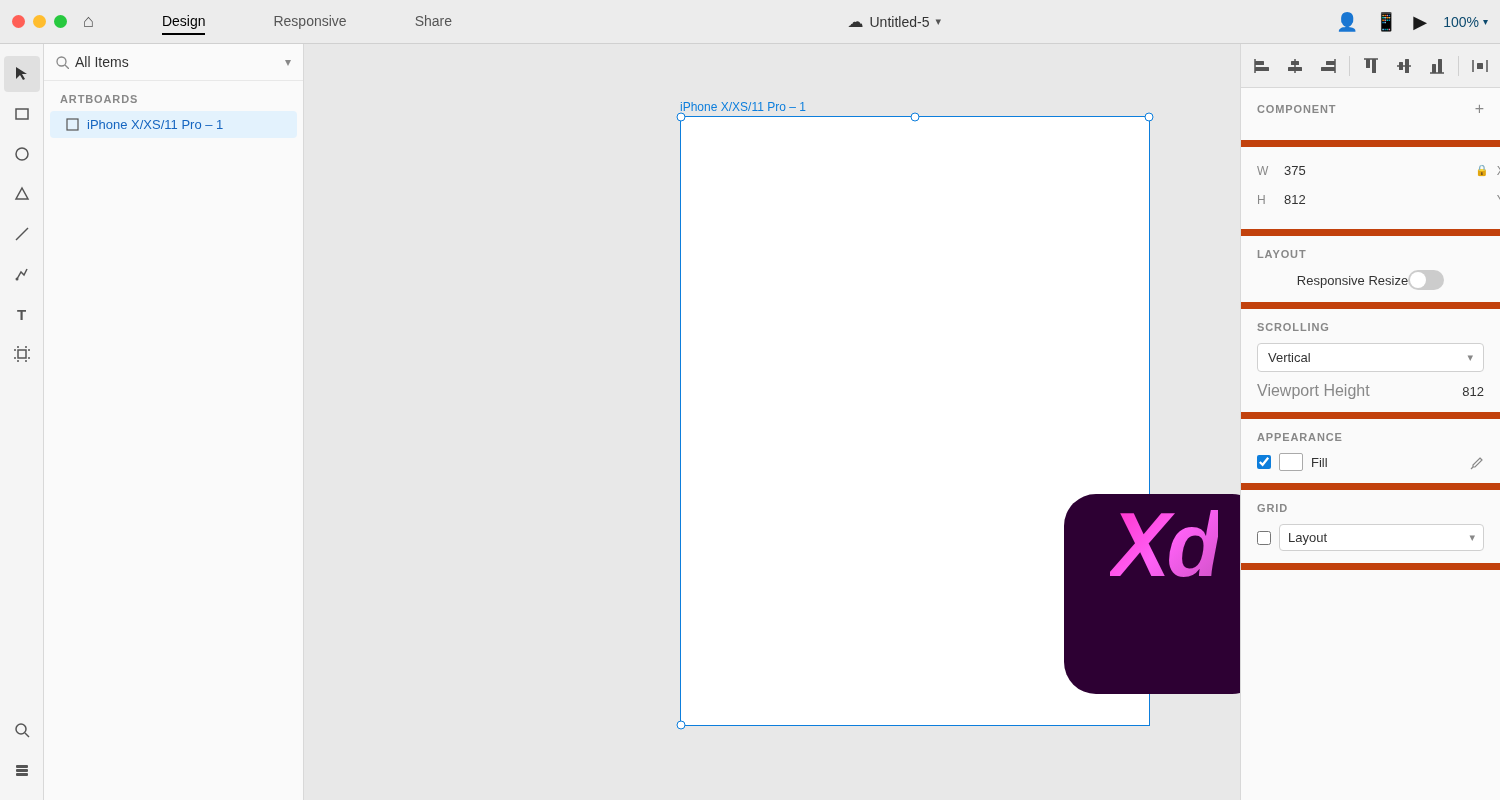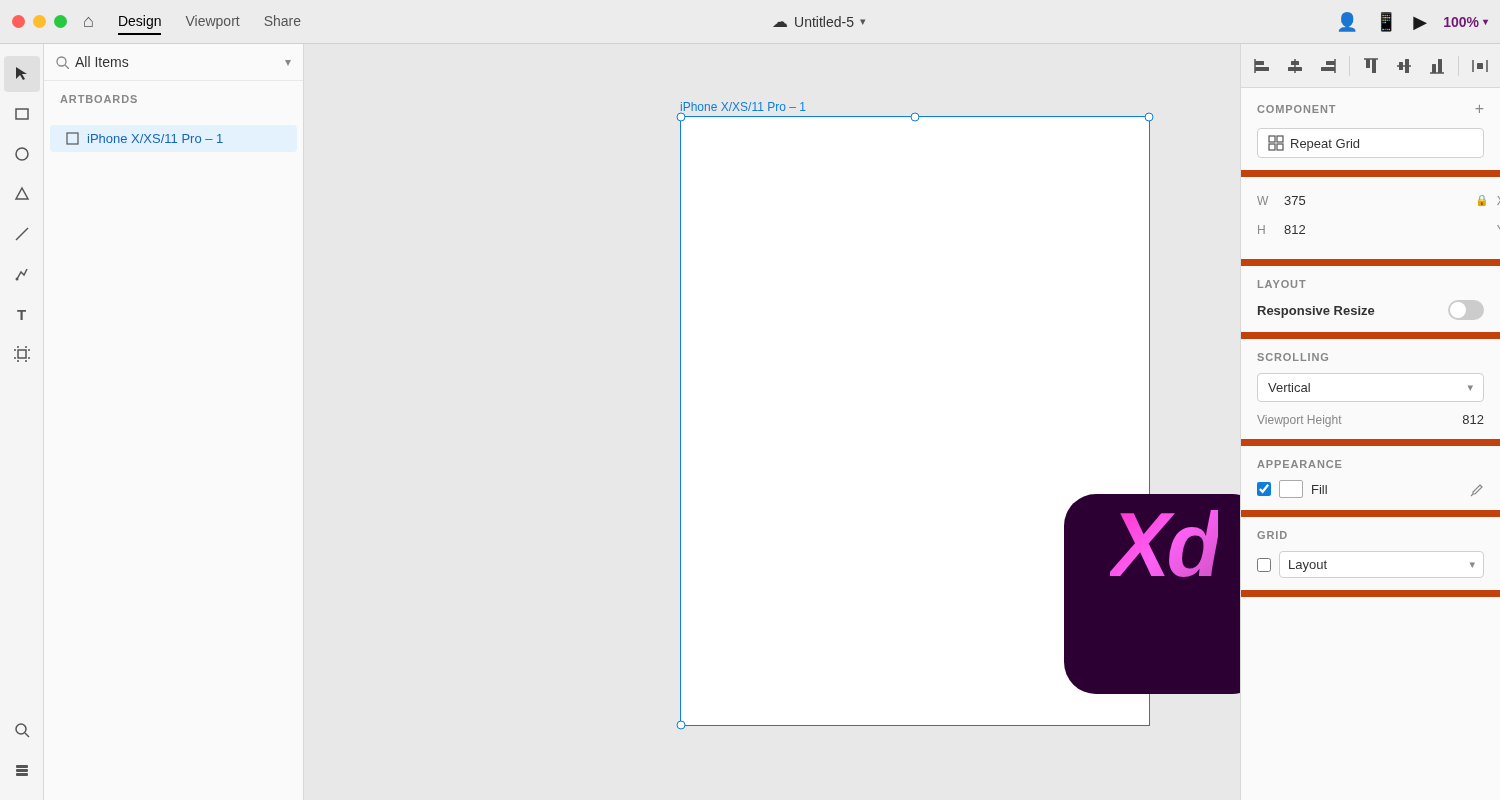--- a/index.html
+++ b/index.html
@@ -15,27 +15,27 @@
       border-bottom: 1px solid #d0d0d0;
       flex-shrink: 0;
     }
     .traffic-lights { display: flex; gap: 8px; margin-right: 16px; }
     .traffic-light { width: 13px; height: 13px; border-radius: 50%; }
     .tl-red { background: #ff5f56; }
     .tl-yellow { background: #ffbd2e; }
     .tl-green { background: #27c93f; }
     .home-icon { margin-right: 24px; color: #555; font-size: 18px; }
     .nav-tabs { display: flex; gap: 24px; }
-    .nav-tab { font-size: 14px; color: #555; cursor: pointer; padding: 4px 0; border-bottom: 2px solid transparent; }
+    .nav-tab { font-size: 14px; color: #555; cursor: pointer; padding: 4px 0; border-bottom: 2px solid transparent; margin-left: 44px; }
     .nav-tab.active { color: #000; border-bottom: 2px solid #000; font-weight: 500; }
     .title-center { flex: 1; display: flex; justify-content: center; align-items: center; gap: 6px; font-size: 14px; color: #333; }
     .title-center .cloud-icon { font-size: 16px; }
     .title-right { display: flex; align-items: center; gap: 16px; }
     .title-right-icon { font-size: 18px; color: #555; cursor: pointer; }
-    .zoom-control { display: flex; align-items: center; gap: 4px; font-size: 14px; color: #701a75; font-weight: bold; }
+    .zoom-control { display: flex; align-items: center; gap: 4px; font-size: 14px; color: #0c4a6e; }
 
     
     .main-layout { display: flex; flex: 1; overflow: hidden; }
 
     
     .left-toolbar {
       width: 44px;
       background: #f5f5f5;
       border-right: 1px solid #d8d8d8;
       display: flex;
@@ -79,21 +79,21 @@
       font-size: 14px;
       color: #333;
       outline: none;
     }
     .chevron-down { color: #888; font-size: 12px; cursor: pointer; }
     .panel-section-label {
       font-size: 11px;
       font-weight: 600;
       color: #888;
       letter-spacing: 0.08em;
-      padding: 12px 16px 20px;
+      padding: 12px 16px 6px;
     }
     .artboard-item {
       display: flex;
       align-items: center;
       gap: 8px;
       padding: 6px 16px;
       cursor: pointer;
       border-radius: 4px;
       margin: 0 6px;
       background: #e3f2fd;
@@ -239,22 +239,21 @@
       display: flex;
       align-items: center;
       justify-content: center;
       color: #aaa;
       font-size: 11px;
     }
 
     .toggle-row {
       display: flex;
       align-items: center;
-      justify-content: space-between;
-      font-weight: bold;
+      justify-content: center;
     }
     .toggle-label { font-size: 13px; color: #333; }
     .toggle-switch {
       width: 36px; height: 20px;
       border-radius: 10px;
       background: #ccc;
       position: relative;
       cursor: pointer;
     }
     .toggle-switch::after {
@@ -280,21 +279,21 @@
       align-items: center;
       justify-content: space-between;
       margin-bottom: 10px;
     }
 
     .viewport-row {
       display: flex;
       align-items: center;
       justify-content: space-between;
     }
-    .viewport-label { font-size: 12px; color: #888; }
+    .viewport-label { font-size: 16px; color: #888; }
     .viewport-value { font-size: 13px; color: #333; }
 
     .appearance-row {
       display: flex;
       align-items: center;
       gap: 8px;
     }
     .fill-checkbox { width: 14px; height: 14px; accent-color: #0d7edc; cursor: pointer; }
     .fill-swatch { width: 24px; height: 18px; background: #fff; border: 1px solid #aaa; border-radius: 2px; cursor: pointer; }
     .fill-label { font-size: 13px; color: #333; flex: 1; }
@@ -328,21 +327,21 @@
 
 <div class="titlebar">
   <div class="traffic-lights">
     <div class="traffic-light tl-red"></div>
     <div class="traffic-light tl-yellow"></div>
     <div class="traffic-light tl-green"></div>
   </div>
   <div class="home-icon">⌂</div>
   <div class="nav-tabs">
     <div class="nav-tab active">Design</div>
-    <div class="nav-tab">Viewport</div>
+    <div class="nav-tab">Responsive</div>
     <div class="nav-tab">Share</div>
   </div>
   <div class="title-center">
     <span class="cloud-icon">☁</span>
     <span>Untitled-5</span>
     <span style="font-size:11px;color:#555;">▾</span>
   </div>
   <div class="title-right">
     <span class="title-right-icon">👤</span>
     <span class="title-right-icon">📱</span>
@@ -519,29 +518,20 @@
           </svg>
       </div>
     </div>
 
     <div class="right-section">
       <div class="section-header">
         <span class="section-title">COMPONENT</span>
         <span class="section-add">+</span>
       </div>
 
-      <div class="repeat-grid-btn">
-        <svg width="16" height="16" viewBox="0 0 16 16">
-            <rect x="1" y="1" width="6" height="6" fill="none" stroke="#555" stroke-width="1.2"></rect>
-            <rect x="9" y="1" width="6" height="6" fill="none" stroke="#555" stroke-width="1.2"></rect>
-            <rect x="1" y="9" width="6" height="6" fill="none" stroke="#555" stroke-width="1.2"></rect>
-            <rect x="9" y="9" width="6" height="6" fill="none" stroke="#555" stroke-width="1.2"></rect>
-          </svg>
-        <span>Repeat Grid</span>
-      </div>
     </div>
 
     <div class="right-section">
 
       <div class="dimension-row">
         <span class="dim-label">W</span>
         <input class="dim-input" type="text" value="375" style="">
         <span class="dim-lock">🔒</span>
         <span class="dim-label">X</span>
 

